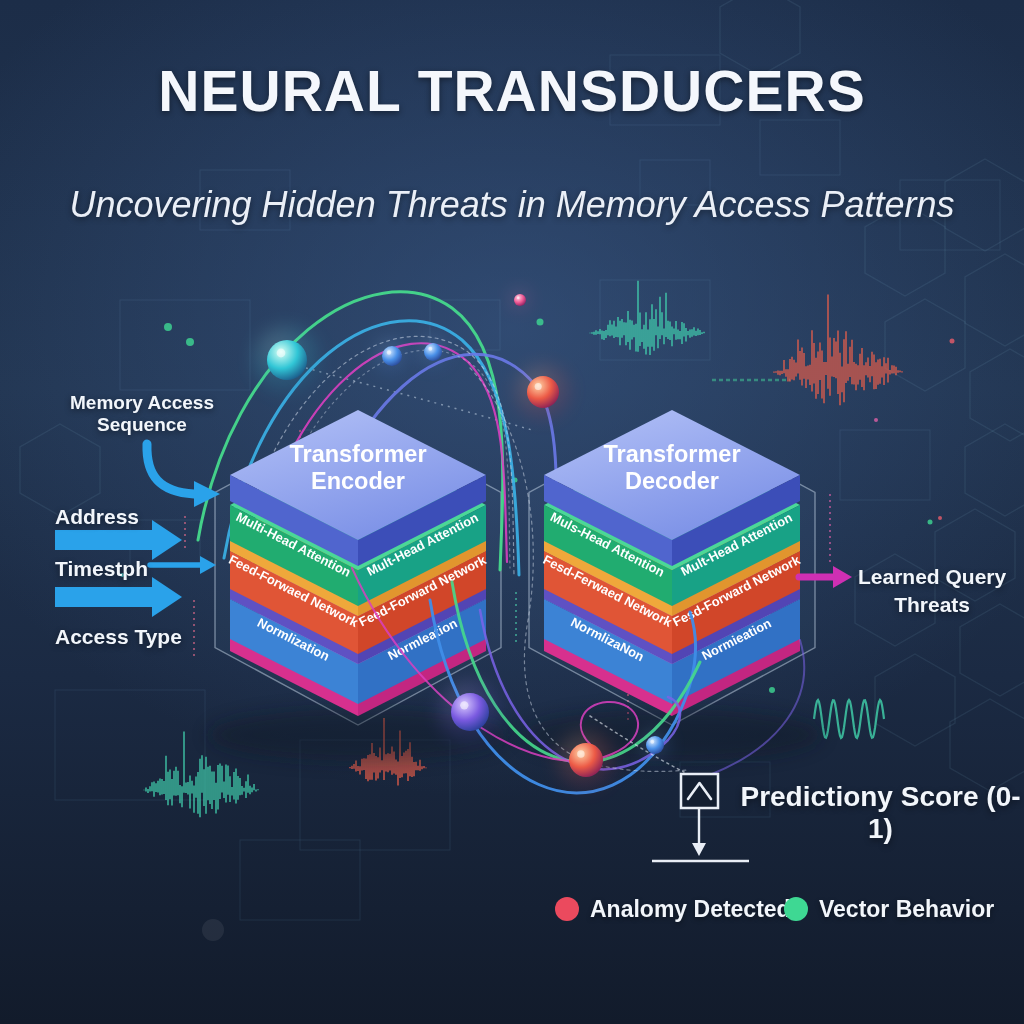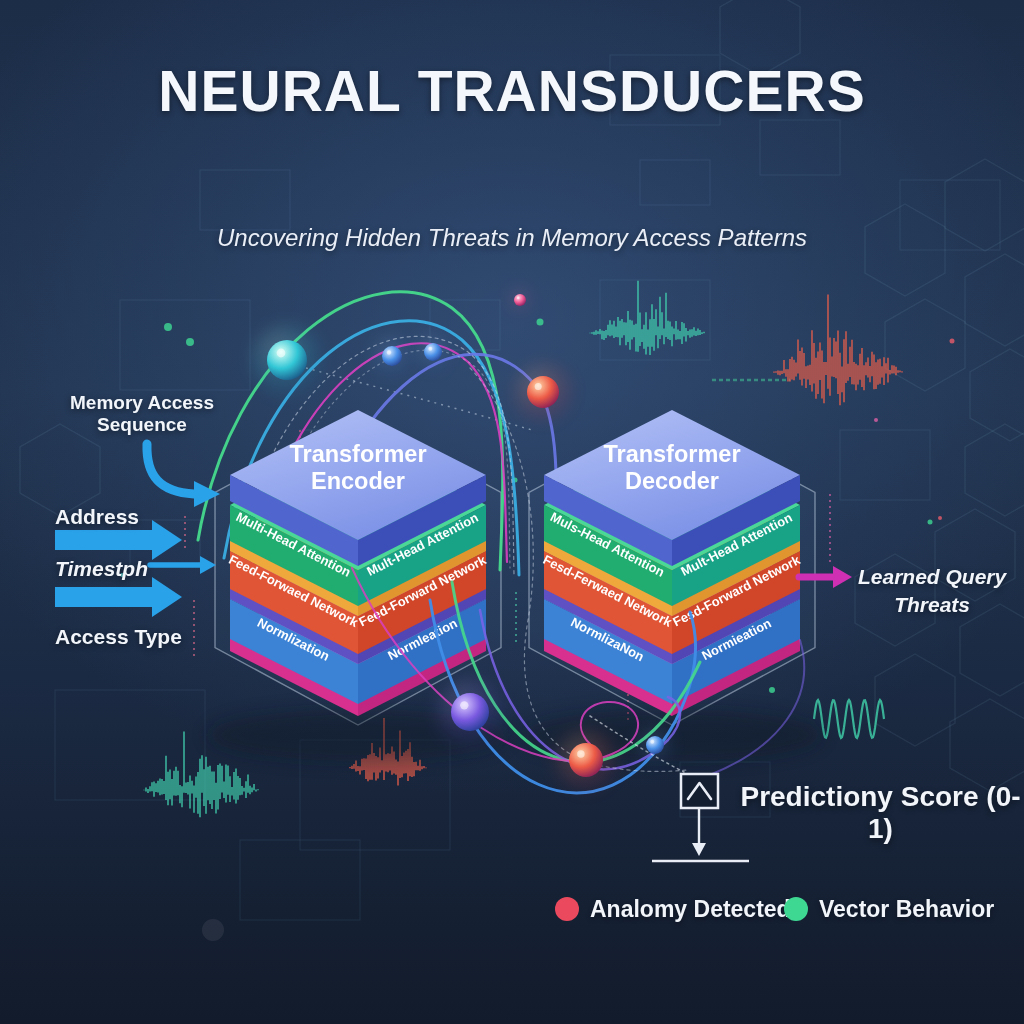--- a/index.html
+++ b/index.html
@@ -8,27 +8,27 @@
     font-family:"Liberation Sans",sans-serif;color:#fff;
     background:
       radial-gradient(1000px 760px at 50% 32%, rgba(64,98,150,.50), rgba(30,48,78,0) 62%),
       linear-gradient(180deg,#1c2d48 0%, #21344f 38%, #1b2a43 66%, #121b2b 100%);
   }
   #scene{position:absolute;left:0;top:0;}
   .ovl{position:absolute;text-shadow:0 2px 6px rgba(0,0,0,.45);text-align:center;}
   .title{left:0;top:64px;width:100%;text-align:center;font-weight:bold;
          font-size:57px;line-height:54px;letter-spacing:1px;color:#f4f7fc;}
   .subtitle{left:0;top:184px;width:100%;text-align:center;font-style:italic;
-            font-size:24px;color:#eaeff7;margin-top:40px;}
+            font-size:36px;color:#eaeff7;}
   .lbl{font-weight:bold;color:#f2f6fb;}
   #lbl-seq{left:56px;top:392px;width:172px;text-align:center;font-size:19px;line-height:22px;}
   #lbl-field-0{left:55px;top:505px;font-size:21px;}
-  #lbl-field-1{left:55px;top:557px;font-size:21px;font-style:italic;}
+  #lbl-field-1{left:55px;top:557px;font-size:21px;}
   #lbl-field-2{left:55px;top:625px;font-size:21px;}
-  #lbl-query{left:858px;top:563px;font-size:21px;line-height:28px;font-style:italic;}
+  #lbl-query{left:858px;top:563px;font-size:21px;line-height:28px;}
   #lbl-pred{left:737px;top:781px;font-size:28px;}
   .legend-item{position:absolute;display:flex;align-items:center;height:26px;}
   #legend-0{left:555px;top:896px;}
   #legend-1{left:784px;top:896px;}
   .legend-dot{width:24px;height:24px;border-radius:50%;margin-right:11px;flex:0 0 auto;}
   .legend-label{font-weight:bold;font-size:23px;color:#f2f6fb;text-shadow:0 2px 5px rgba(0,0,0,.4);}
 </style>
 </head>
 <body>
 

